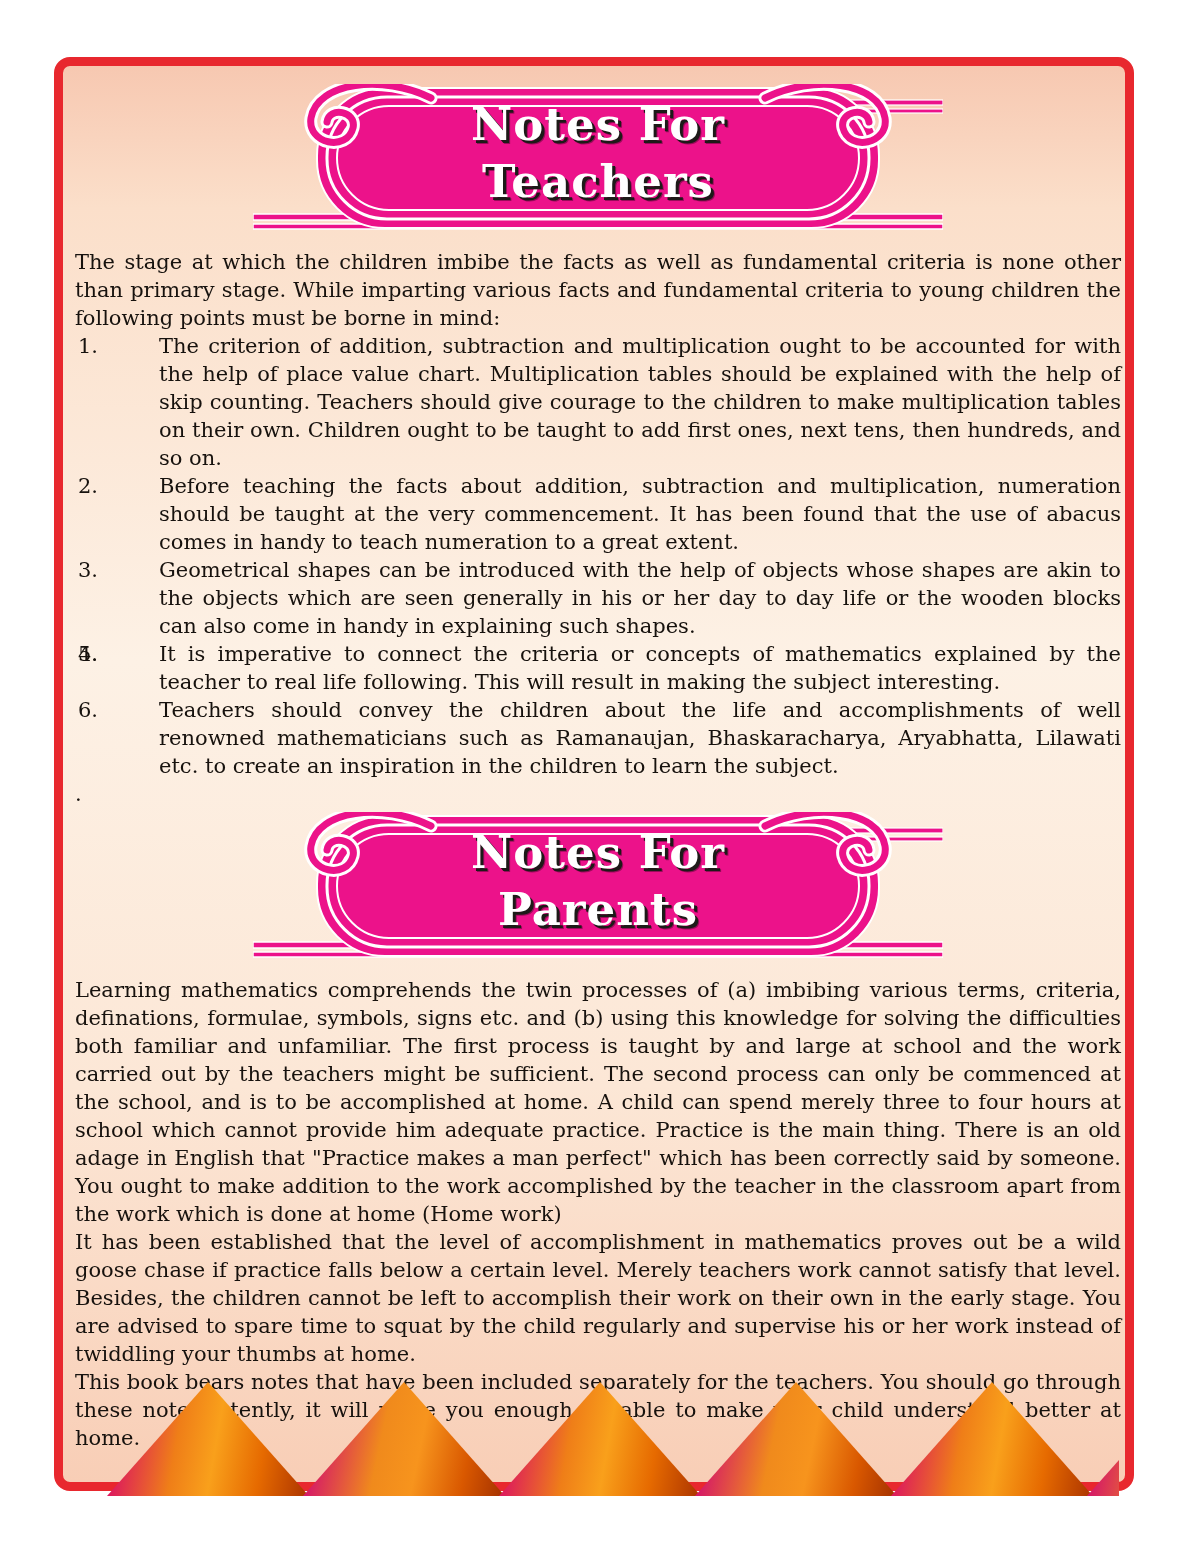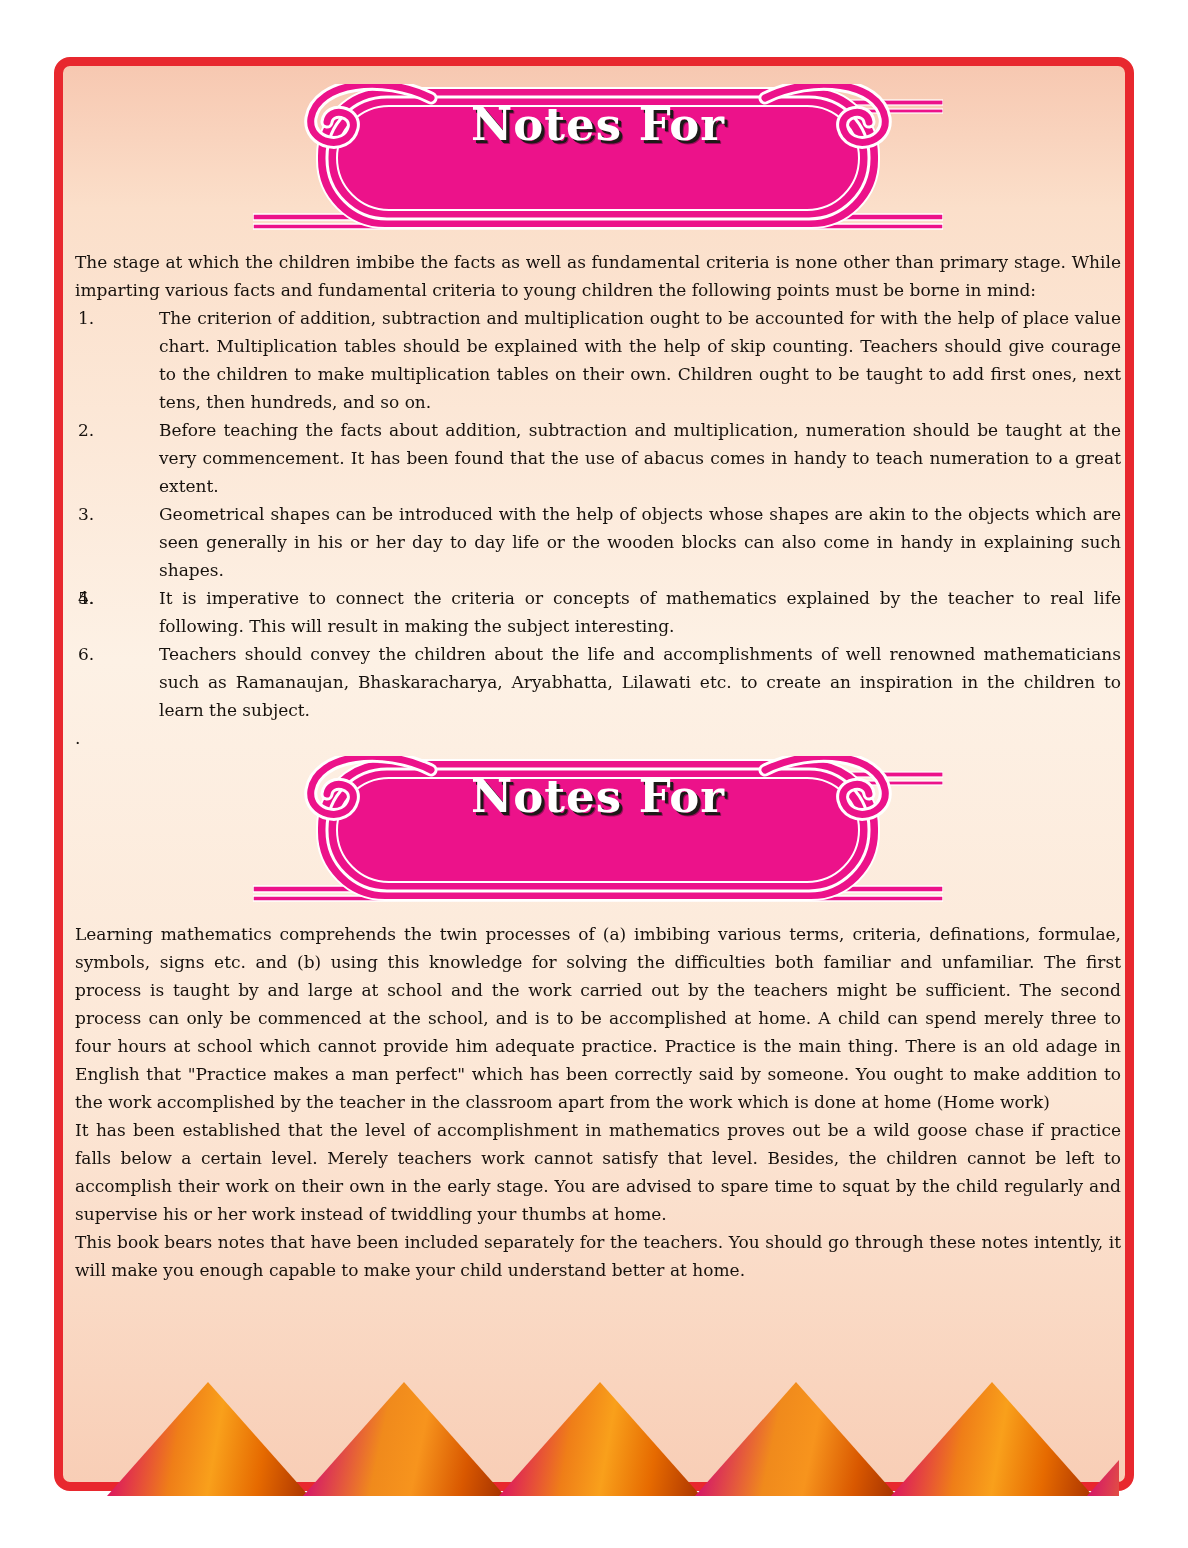--- a/index.html
+++ b/index.html
@@ -21,21 +21,21 @@
   .banner-svg { position:absolute; inset:0; width:100%; height:100%; }
   .banner-text {
     position:absolute; left:0; right:0; top:12px; z-index:2; text-align:center;
     color:#ffffff; font-weight:bold; font-size:45px; line-height:57px; letter-spacing:1px;
     text-shadow:3px 3px 0 #1d1a18, 4px 4px 0 rgba(0,0,0,.35);
   }
   .banner-parents { margin-top:4px; }
 
   
   .body-text {
-    font-size:17px; line-height:28px; color:#17120e;
+    font-size:21px; line-height:28px; color:#17120e;
     text-align:justify; text-justify:inter-word;
   }
   .intro { margin-top:12px; }
   .list { margin-top:0; }
   .list-item { position:relative; padding-left:84px; }
   .list-item .num { position:absolute; left:3px; top:0; }
   .stray { min-height:28px; }
 
   
   .pyramids {
@@ -72,20 +72,21 @@
             <path d="M 178 14 C 130 -10, 64 -2, 58 34 C 54 60, 94 68, 100 44 C 104 27, 76 22, 74 38" fill="none" stroke="#ffffff" stroke-width="13" stroke-linecap="round"></path>
             <path d="M 178 14 C 130 -10, 64 -2, 58 34 C 54 60, 94 68, 100 44 C 104 27, 76 22, 74 38" fill="none" stroke="#ec128a" stroke-width="7" stroke-linecap="round"></path>
           </g>
           <g transform="translate(690,0) scale(-1,1)">
             <path d="M 178 14 C 130 -10, 64 -2, 58 34 C 54 60, 94 68, 100 44 C 104 27, 76 22, 74 38" fill="none" stroke="#ffffff" stroke-width="13" stroke-linecap="round"></path>
             <path d="M 178 14 C 130 -10, 64 -2, 58 34 C 54 60, 94 68, 100 44 C 104 27, 76 22, 74 38" fill="none" stroke="#ec128a" stroke-width="7" stroke-linecap="round"></path>
           </g>
         </svg>
         <div class="banner-text">
           <div>Notes For</div>
+          <div>Teachers</div>
         </div>
       </div>
 
       <p class="body-text intro">The stage at which the children imbibe the facts as well as fundamental criteria is none other than primary stage. While imparting various facts and fundamental criteria to young children the following points must be borne in mind:</p>
 
       <div class="list">
         <div class="body-text list-item">
           <span class="num">1.</span>
           <span>The criterion of addition, subtraction and multiplication ought to be accounted for with the help of place value chart. Multiplication tables should be explained with the help of skip counting. Teachers should give courage to the children to make multiplication tables on their own. Children ought to be taught to add first ones, next tens, then hundreds, and so on.</span>
         </div>
@@ -125,20 +126,21 @@
             <path d="M 178 14 C 130 -10, 64 -2, 58 34 C 54 60, 94 68, 100 44 C 104 27, 76 22, 74 38" fill="none" stroke="#ffffff" stroke-width="13" stroke-linecap="round"></path>
             <path d="M 178 14 C 130 -10, 64 -2, 58 34 C 54 60, 94 68, 100 44 C 104 27, 76 22, 74 38" fill="none" stroke="#ec128a" stroke-width="7" stroke-linecap="round"></path>
           </g>
           <g transform="translate(690,0) scale(-1,1)">
             <path d="M 178 14 C 130 -10, 64 -2, 58 34 C 54 60, 94 68, 100 44 C 104 27, 76 22, 74 38" fill="none" stroke="#ffffff" stroke-width="13" stroke-linecap="round"></path>
             <path d="M 178 14 C 130 -10, 64 -2, 58 34 C 54 60, 94 68, 100 44 C 104 27, 76 22, 74 38" fill="none" stroke="#ec128a" stroke-width="7" stroke-linecap="round"></path>
           </g>
         </svg>
         <div class="banner-text">
           <div>Notes For</div>
+          <div>Parents</div>
         </div>
       </div>
 
       <p class="body-text intro">Learning mathematics comprehends the twin processes of (a) imbibing various terms, criteria, definations, formulae, symbols, signs etc. and (b) using this knowledge for solving the difficulties both familiar and unfamiliar. The first process is taught by and large at school and the work carried out by the teachers might be sufficient. The second process can only be commenced at the school, and is to be accomplished at home. A child can spend merely three to four hours at school which cannot provide him adequate practice. Practice is the main thing. There is an old adage in English that "Practice makes a man perfect" which has been correctly said by someone. You ought to make addition to the work accomplished by the teacher in the classroom apart from the work which is done at home (Home work)</p>
       <p class="body-text">It has been established that the level of accomplishment in mathematics proves out be a wild goose chase if practice falls below a certain level. Merely teachers work cannot satisfy that level. Besides, the children cannot be left to accomplish their work on their own in the early stage. You are advised to spare time to squat by the child regularly and supervise his or her work instead of twiddling your thumbs at home.</p>
       <p class="body-text">This book bears notes that have been included separately for the teachers. You should go through these notes intently, it will make you enough capable to make your child understand better at home.</p>
 
     </div>
 
     <div class="pyramids">

